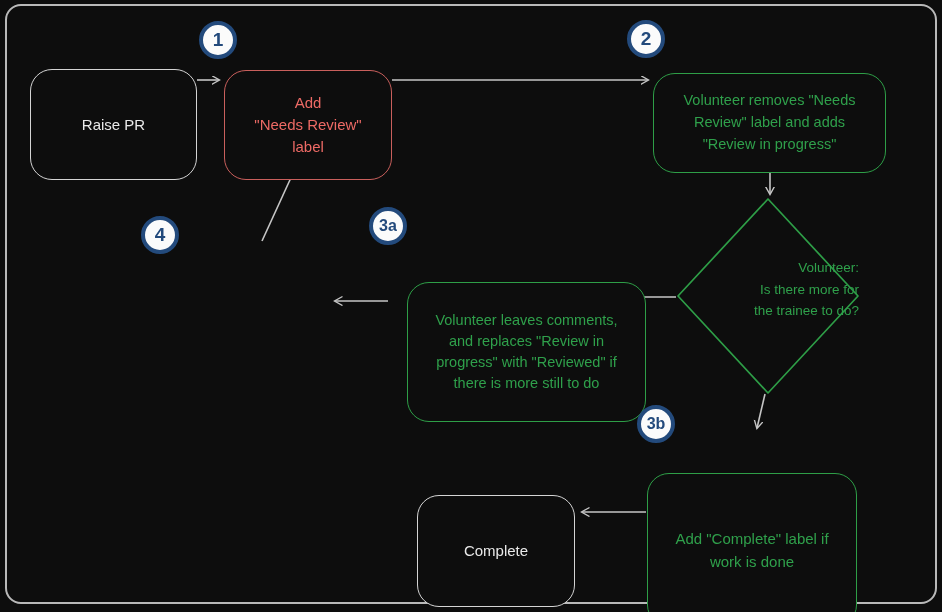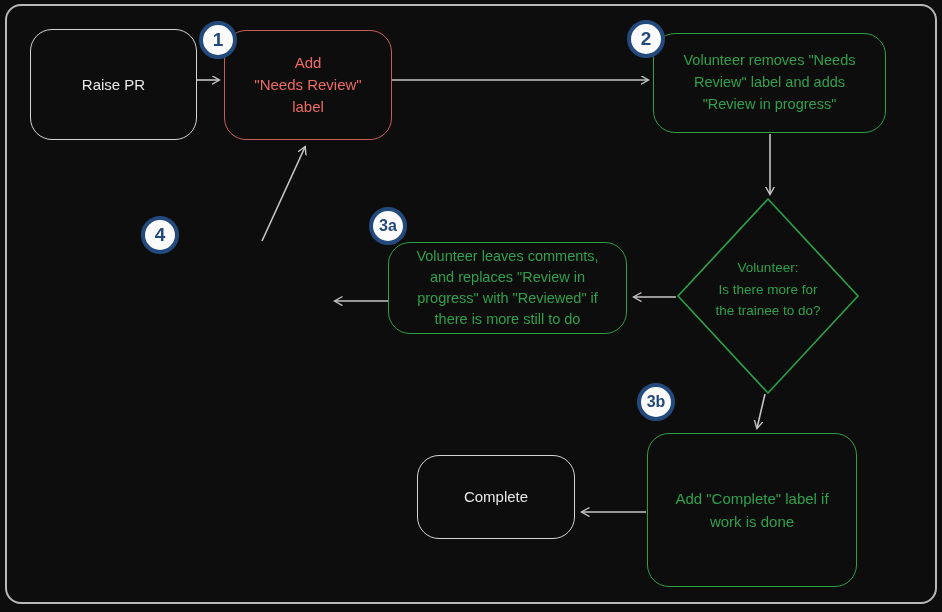--- a/index.html
+++ b/index.html
@@ -34,20 +34,21 @@
     position: absolute;
     box-sizing: border-box;
     display: flex;
     align-items: center;
     justify-content: center;
     text-align: center;
     white-space: pre-line;
     border-radius: 22px;
     background: #0d0d0d;
     line-height: 1.45;
+    margin-top: 40px;
   }
   .node.white  { border: 1.6px solid #d4d4d4; color: #e9e9e9; }
   .node.red    { border: 1.6px solid #c95f5c; color: #ed6a65; }
   .node.green  { border: 1.6px solid #2e9e47; color: #2fa04b; }
   .badge {
     position: absolute;
     width: 30px; height: 30px;
     border: 4px solid #234a7c;
     border-radius: 50%;
     background: #fbfbfb;
@@ -57,21 +58,21 @@
     display: flex;
     align-items: center;
     justify-content: center;
     z-index: 5;
   }
   .badge.small { font-size: 16px; }
   .diamond-label {
     position: absolute;
     left: 677px; top: 257px;
     width: 182px;
-    text-align: center;
+    text-align: right;
     color: #2fa04b;
     font-size: 13.5px;
     line-height: 1.6;
     white-space: pre-line;
   }
   .title {
     position: absolute;
     left: 32px; top: 545px;
     font-size: 29px;
     letter-spacing: 0.5px;
@@ -117,37 +118,37 @@
   <div class="node green fs145" style="left:653px; top:33px; width:233px; height:100px; line-height:1.5;">
     <span>Volunteer removes "Needs
 Review" label and adds
 "Review in progress"</span>
   </div>
 
   <div class="diamond-label">Volunteer:
 Is there more for
 the trainee to do?</div>
 
-  <div class="node green fs145" style="left:388px; top:242px; width:239px; height:92px;">
+  <div class="node green fs145" style="left:407px; top:242px; width:239px; height:140px;">
     <span>Volunteer leaves comments,
 and replaces "Review in
 progress" with "Reviewed" if
 there is more still to do</span>
   </div>
 
 
   <div class="node green fs15" style="left:647px; top:433px; width:210px; height:154px; line-height:1.55;">
     <span>Add "Complete" label if
 work is done</span>
   </div>
 
-  <div class="node white fs15" style="left:417px; top:455px; width:158px; height:84px;">
+  <div class="node white fs15" style="left:417px; top:455px; width:158px; height:112px;">
     <span>Complete</span>
   </div>
 
   <div class="badge" style="left:199px; top:21px;">1</div>
   <div class="badge" style="left:627px; top:20px;">2</div>
   <div class="badge small" style="left:369px; top:207px;">3a</div>
   <div class="badge" style="left:141px; top:216px;">4</div>
-  <div class="badge small" style="left:637px; top:383px;">3b</div>
+  <div class="badge small" style="left:637px; top:405px;">3b</div>
 
 
 </div>
 
 </body></html>

